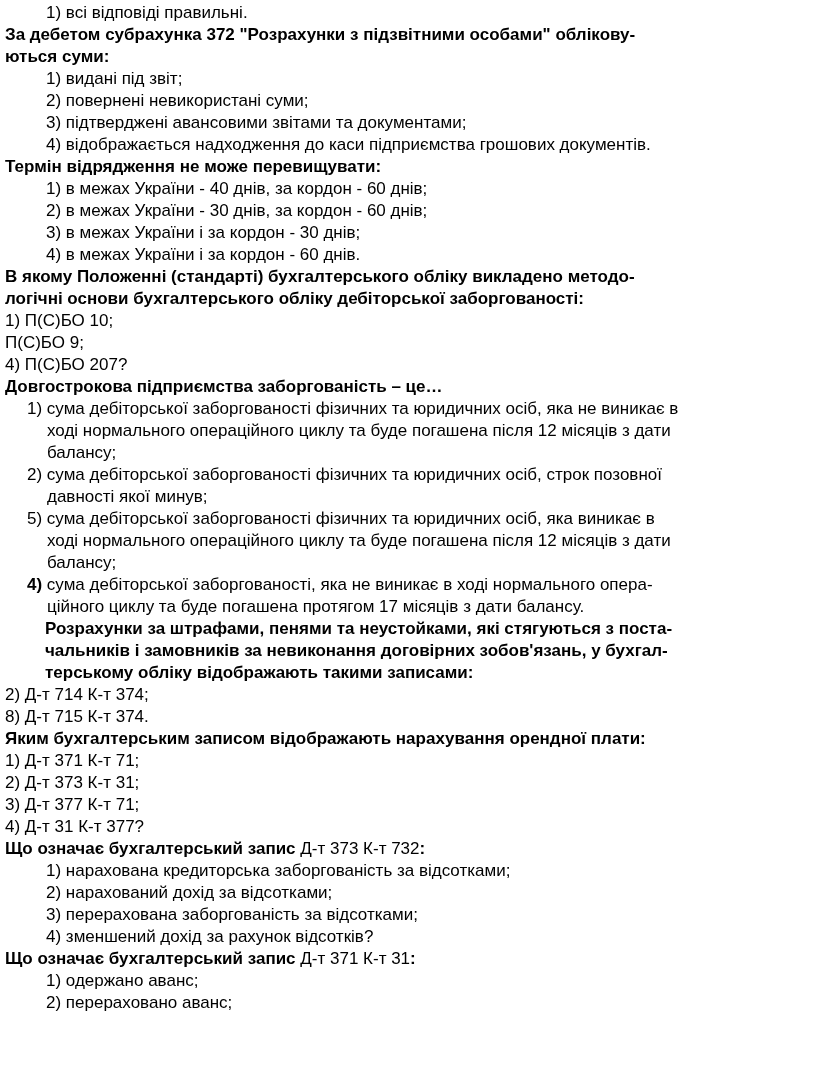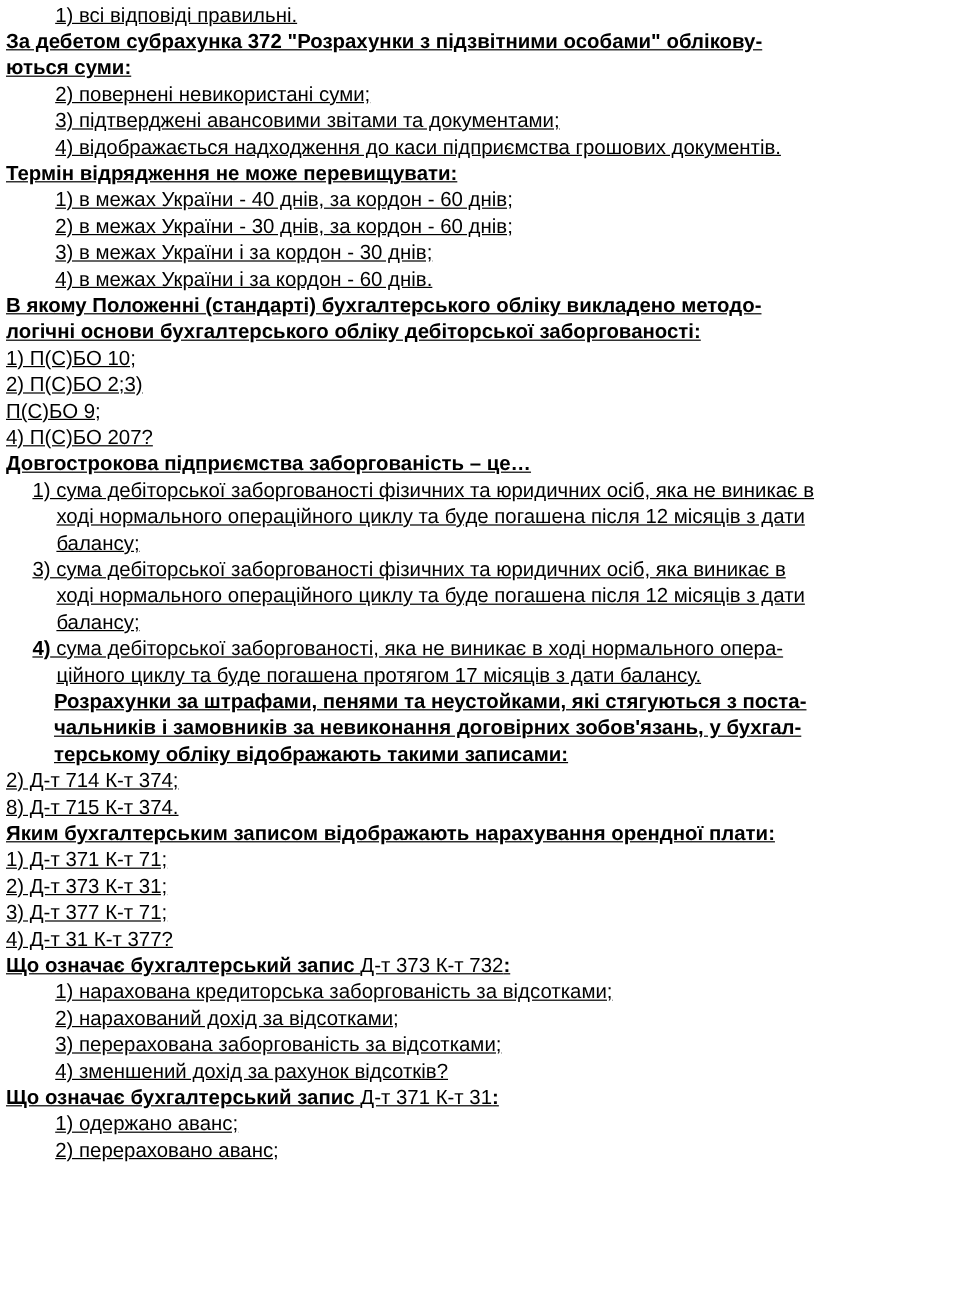--- a/index.html
+++ b/index.html
@@ -15,59 +15,60 @@
   }
   .doc {
     padding: 2px 5px 0 5px;
     box-sizing: border-box;
     width: 816px;
   }
   .block {
     margin: 0;
     white-space: pre-wrap;
     word-wrap: break-word;
-    text-decoration: underline;
   }
   .q  { font-weight: bold; }
   .qi { font-weight: bold; padding-left: 40px; }
   
   .opt-a { padding-left: 63px; text-indent: -22px; }
   
   .opt-h { padding-left: 42px; text-indent: -20px; }
   .flat  { }
   .seg-b { font-weight: bold; }
   .seg-r { font-weight: normal; }
 </style>
 </head>
 <body>
 
 <div class="doc">
   <div>
       <div class="block opt-a">1) всі відповіді правильні.</div>
       <div class="block q">За дебетом субрахунка 372 "Розрахунки з підзвітними особами" облікову-
 ються суми:</div>
+      <div class="block opt-a">1) видані під звіт;</div>
       <div class="block opt-a">2) повернені невикористані суми;</div>
       <div class="block opt-a">3) підтверджені авансовими звітами та документами;</div>
       <div class="block opt-a">4) відображається надходження до каси підприємства грошових документів.</div>
       <div class="block q">Термін відрядження не може перевищувати:</div>
       <div class="block opt-a">1) в межах України - 40 днів, за кордон - 60 днів;</div>
       <div class="block opt-a">2) в межах України - 30 днів, за кордон - 60 днів;</div>
       <div class="block opt-a">3) в межах України і за кордон - 30 днів;</div>
       <div class="block opt-a">4) в межах України і за кордон - 60 днів.</div>
       <div class="block q">В якому Положенні (стандарті) бухгалтерського обліку викладено методо-
 логічні основи бухгалтерського обліку дебіторської заборгованості:</div>
       <div class="block flat">1) П(С)БО 10;</div>
-      <div class="block flat">2) П(С)БО 2;3)</div>
       <div class="block flat">П(С)БО 9;</div>
       <div class="block flat">4) П(С)БО 207?</div>
       <div class="block q">Довгострокова підприємства заборгованість – це…</div>
       <div class="block opt-h">1) сума дебіторської заборгованості фізичних та юридичних осіб, яка не виникає в
 ході нормального операційного циклу та буде погашена після 12 місяців з дати
 балансу;</div>
-      <div class="block opt-h">3) сума дебіторської заборгованості фізичних та юридичних осіб, яка виникає в
+      <div class="block opt-h">2) сума дебіторської заборгованості фізичних та юридичних осіб, строк позовної
+давності якої минув;</div>
+      <div class="block opt-h">5) сума дебіторської заборгованості фізичних та юридичних осіб, яка виникає в
 ході нормального операційного циклу та буде погашена після 12 місяців з дати
 балансу;</div>
       <div class="block opt-h"><span class="seg-b">4)</span><span class="seg-r"> сума дебіторської заборгованості, яка не виникає в ході нормального опера-
 ційного циклу та буде погашена протягом 17 місяців з дати балансу.</span></div>
       <div class="block qi">Розрахунки за штрафами, пенями та неустойками, які стягуються з поста-
 чальників і замовників за невиконання договірних зобов'язань, у бухгал-
 терському обліку відображають такими записами:</div>
       <div class="block flat">2) Д-т 714 К-т 374;</div>
       <div class="block flat">8) Д-т 715 К-т 374.</div>
       <div class="block q">Яким бухгалтерським записом відображають нарахування орендної плати:</div>

